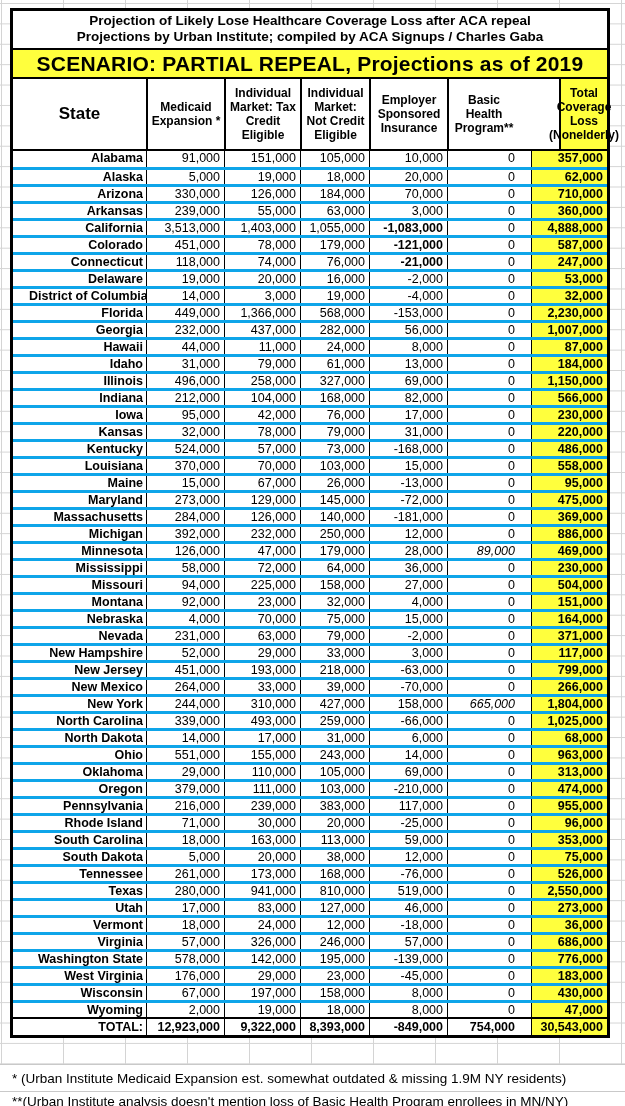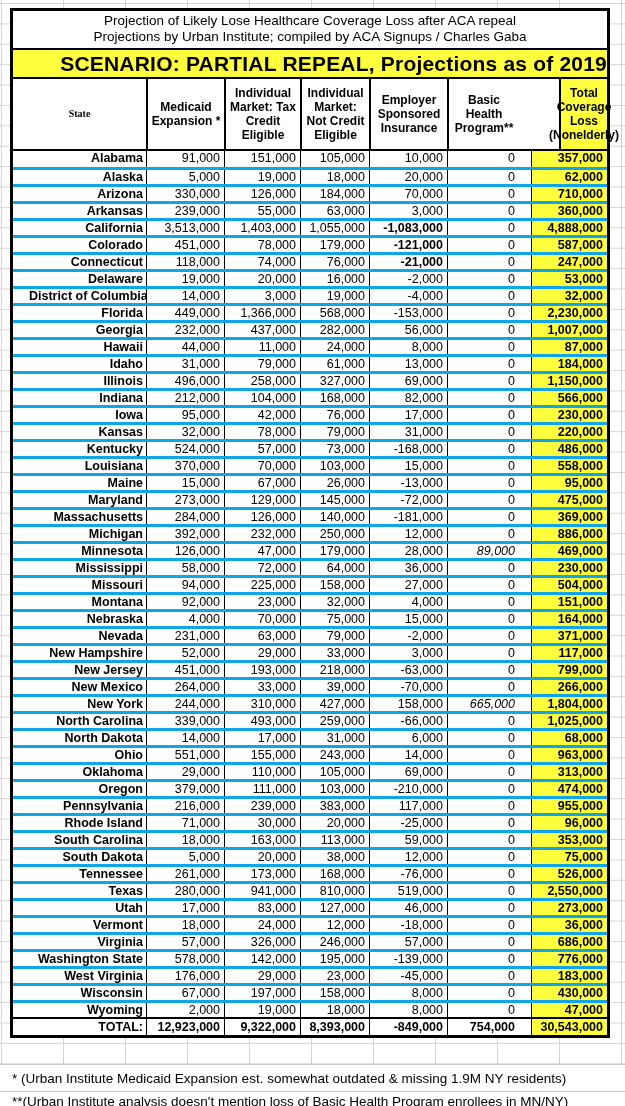--- a/index.html
+++ b/index.html
@@ -19,42 +19,42 @@
     background-size:62px 20.4px;
     background-position:1px 3px;
   }
   .tbl {
     --cols:133px 78px 76px 69px 78px 72px 88px;
     position:absolute; left:10px; top:8px; width:600px;
     background:#fff; border:3px solid #000;
   }
   .title {
     border-bottom:2px solid #000;
-    text-align:center; font-weight:normal;
+    text-align:center; font-weight:bold;
     font-size:13.5px; line-height:16px;
     padding:2px 6px 3px;
   }
   .banner {
     border-bottom:2px solid #000;
     background:var(--hl);
-    text-align:right; font-weight:bold;
+    text-align:center; font-weight:bold;
     font-size:21px; line-height:25px; padding:1px 0;
     letter-spacing:0.2px;
   }
   .hrow {
     display:grid; grid-template-columns:var(--cols);
     height:72px; border-bottom:2px solid #000;
   }
   .hcell {
     border-left:2px solid #000;
     display:flex; align-items:center; justify-content:center;
     text-align:center; font-weight:bold;
     font-size:12px; line-height:14px; padding:1px;
   }
-  .hcell:first-child { border-left:none; font-size:10px;font-family:Liberation Serif, serif; }
+  .hcell:first-child { border-left:none; font-size:17px; }
   .hcell.hl { background:var(--hl);margin-left:40px; }
   .row {
     display:grid; grid-template-columns:var(--cols);
     height:17px; border-top:3px solid #0ea5e9;
   }
   .tbody .row:first-child { border-top:none; height:16px; }
   .cell {
     border-left:1px solid #000;
     text-align:right; font-size:12.5px; line-height:15.5px;
     padding:0 4px 0 1px; overflow:hidden; white-space:nowrap;

